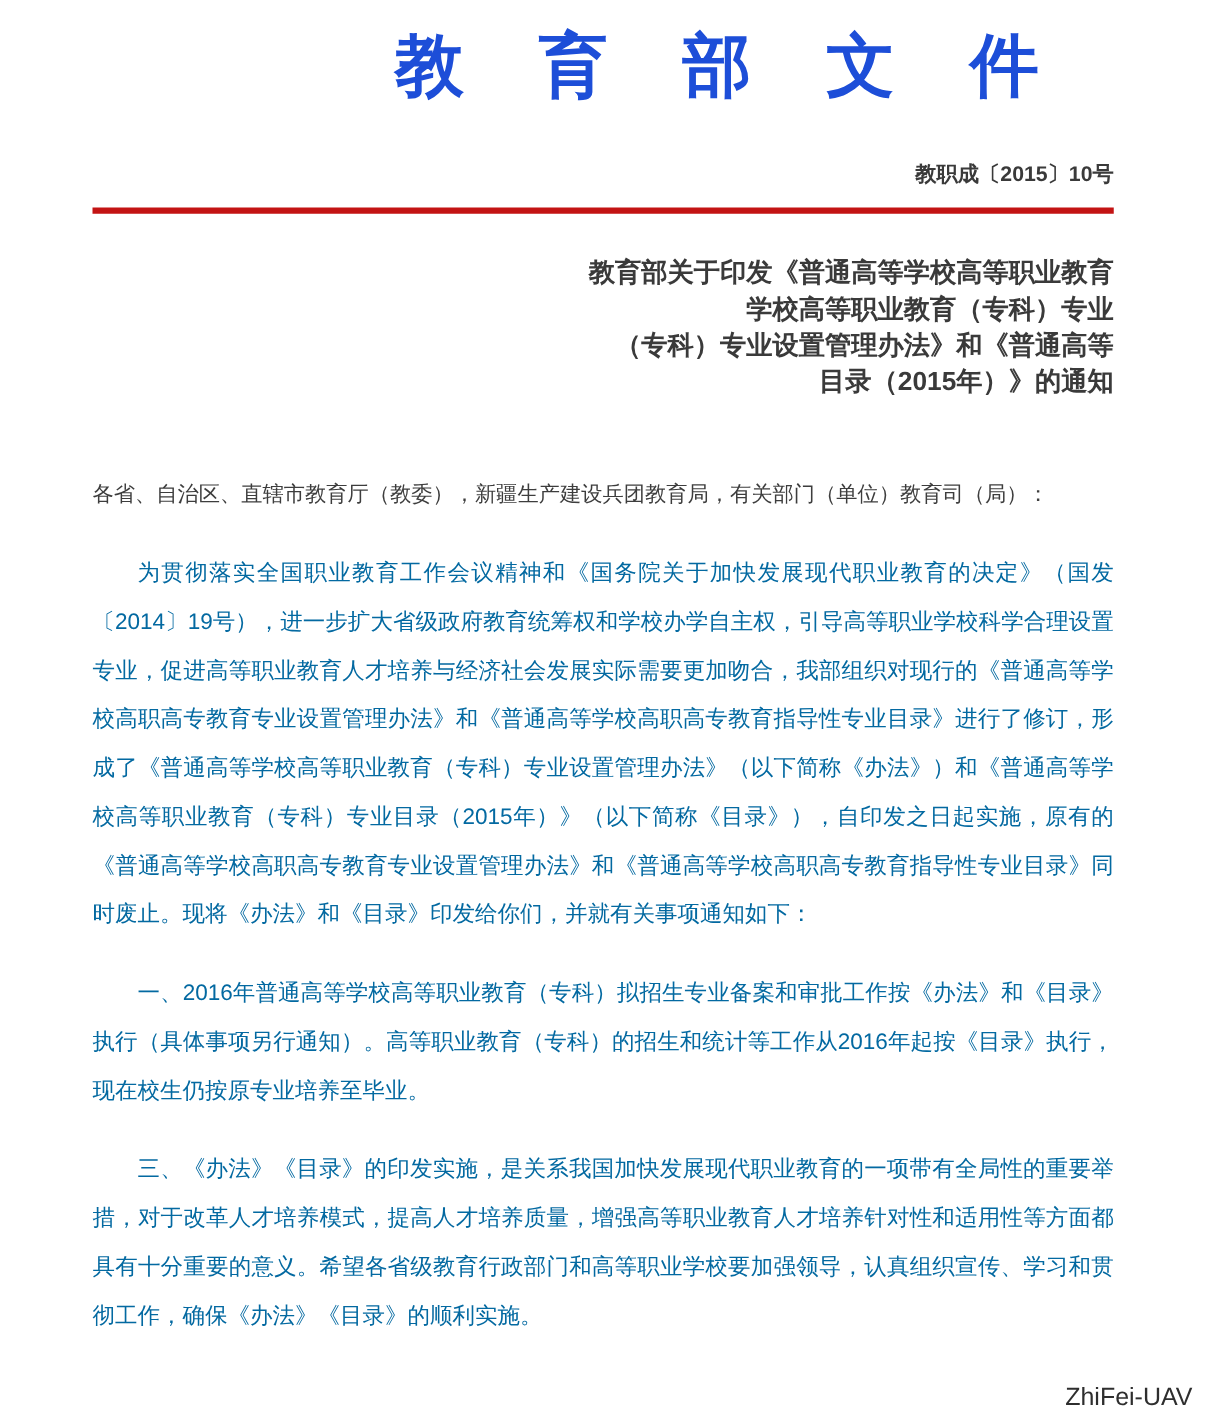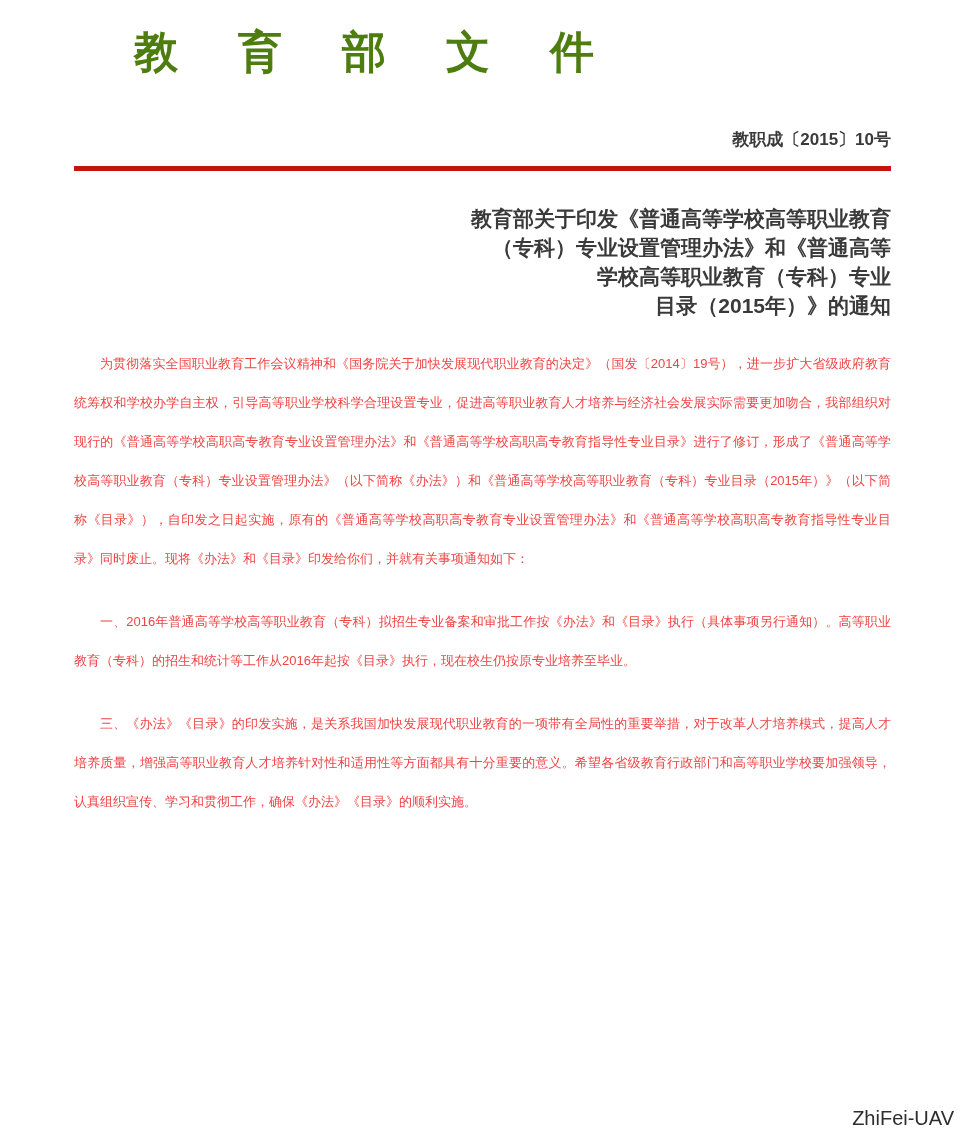--- a/index.html
+++ b/index.html
@@ -9,28 +9,28 @@
     height: 1134px;
     position: relative;
     overflow: hidden;
     font-family: "Liberation Sans", sans-serif;
     color: #3d3d3d;
   }
   .doc {
     padding: 22px 76px 0 74px;
   }
   .letterhead {
-    text-align: left;
+    text-align: right;
     font-family: "DejaVu Serif", serif;
     font-weight: bold;
-    font-size: 44px;
+    font-size: 55px;
     line-height: 60px;
     letter-spacing: 60px;
     padding-left: 60px; 
-    color: #4d7c0f;
+    color: #1d4ed8;
     white-space: nowrap;
   }
   .doc-number {
     margin-top: 46px;
     text-align: right;
     font-size: 17px;
     font-weight: bold;
     color: #3a3a3a;
   }
   .red-rule {
@@ -48,25 +48,25 @@
     color: #3a3a3a;
   }
   .salutation {
     margin-top: 56px;
     font-size: 17px;
     line-height: 39px;
     color: #3d3d3d;
   }
   .body-paragraph {
     margin-top: 24px;
-    font-size: 13px;
+    font-size: 18px;
     line-height: 39px;
     text-align: justify;
     text-indent: 2em;
-    color: #ef4444;
+    color: #0369a1;
   }
   .watermark {
     position: absolute;
     right: 13px;
     bottom: 4px;
     font-size: 20px;
     color: #2e2e2e;
     font-family: "Liberation Sans", sans-serif;
   }
 </style>
@@ -76,25 +76,26 @@
 <div class="doc">
 
   <div class="letterhead">教育部文件</div>
 
   <div class="doc-number">教职成〔2015〕10号</div>
 
   <div class="red-rule"></div>
 
   <div class="doc-title">
     <div>教育部关于印发《普通高等学校高等职业教育</div>
+    <div>学校高等职业教育（专科）专业</div>
     <div>（专科）专业设置管理办法》和《普通高等</div>
-    <div>学校高等职业教育（专科）专业</div>
     <div>目录（2015年）》的通知</div>
   </div>
 
+  <div class="salutation">各省、自治区、直辖市教育厅（教委），新疆生产建设兵团教育局，有关部门（单位）教育司（局）：</div>
 
   <p class="body-paragraph">为贯彻落实全国职业教育工作会议精神和《国务院关于加快发展现代职业教育的决定》（国发〔2014〕19号），进一步扩大省级政府教育统筹权和学校办学自主权，引导高等职业学校科学合理设置专业，促进高等职业教育人才培养与经济社会发展实际需要更加吻合，我部组织对现行的《普通高等学校高职高专教育专业设置管理办法》和《普通高等学校高职高专教育指导性专业目录》进行了修订，形成了《普通高等学校高等职业教育（专科）专业设置管理办法》（以下简称《办法》）和《普通高等学校高等职业教育（专科）专业目录（2015年）》（以下简称《目录》），自印发之日起实施，原有的《普通高等学校高职高专教育专业设置管理办法》和《普通高等学校高职高专教育指导性专业目录》同时废止。现将《办法》和《目录》印发给你们，并就有关事项通知如下：</p>
 
   <p class="body-paragraph">一、2016年普通高等学校高等职业教育（专科）拟招生专业备案和审批工作按《办法》和《目录》执行（具体事项另行通知）。高等职业教育（专科）的招生和统计等工作从2016年起按《目录》执行，现在校生仍按原专业培养至毕业。</p>
 
 
   <p class="body-paragraph">三、《办法》《目录》的印发实施，是关系我国加快发展现代职业教育的一项带有全局性的重要举措，对于改革人才培养模式，提高人才培养质量，增强高等职业教育人才培养针对性和适用性等方面都具有十分重要的意义。希望各省级教育行政部门和高等职业学校要加强领导，认真组织宣传、学习和贯彻工作，确保《办法》《目录》的顺利实施。</p>
 
 </div>
 

